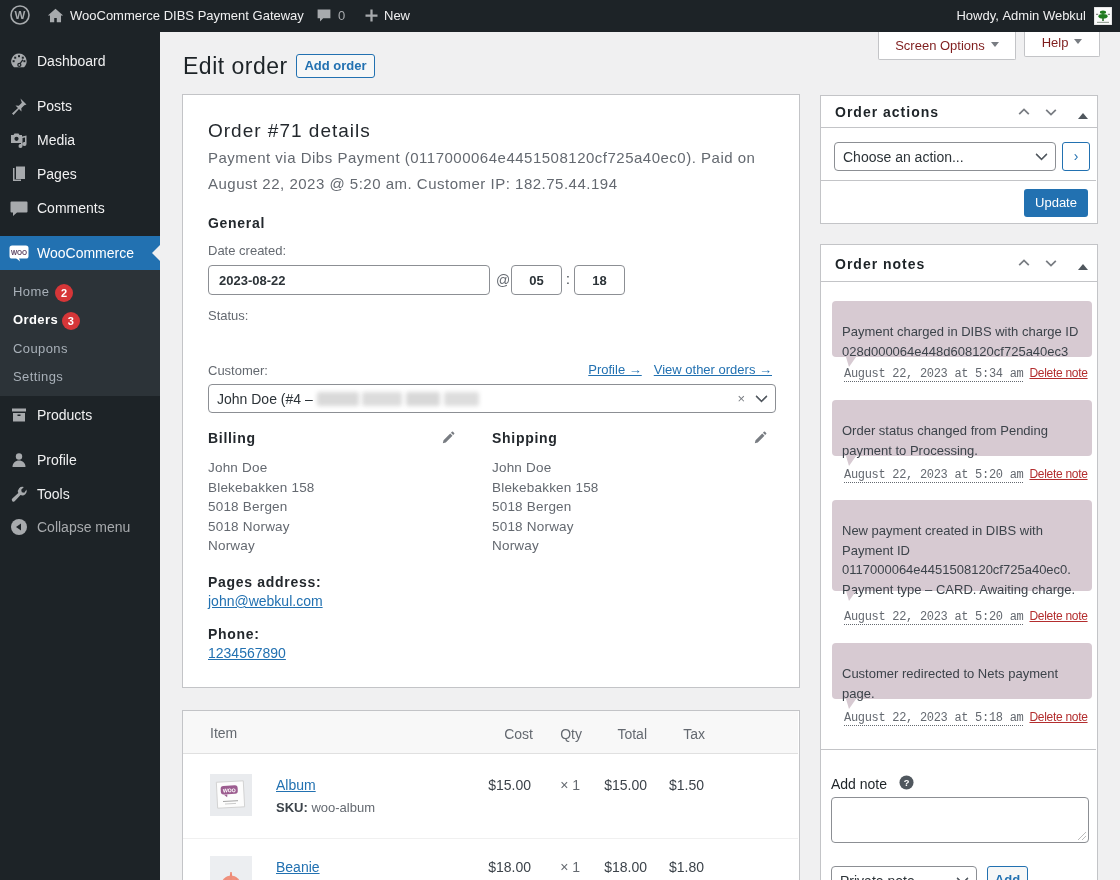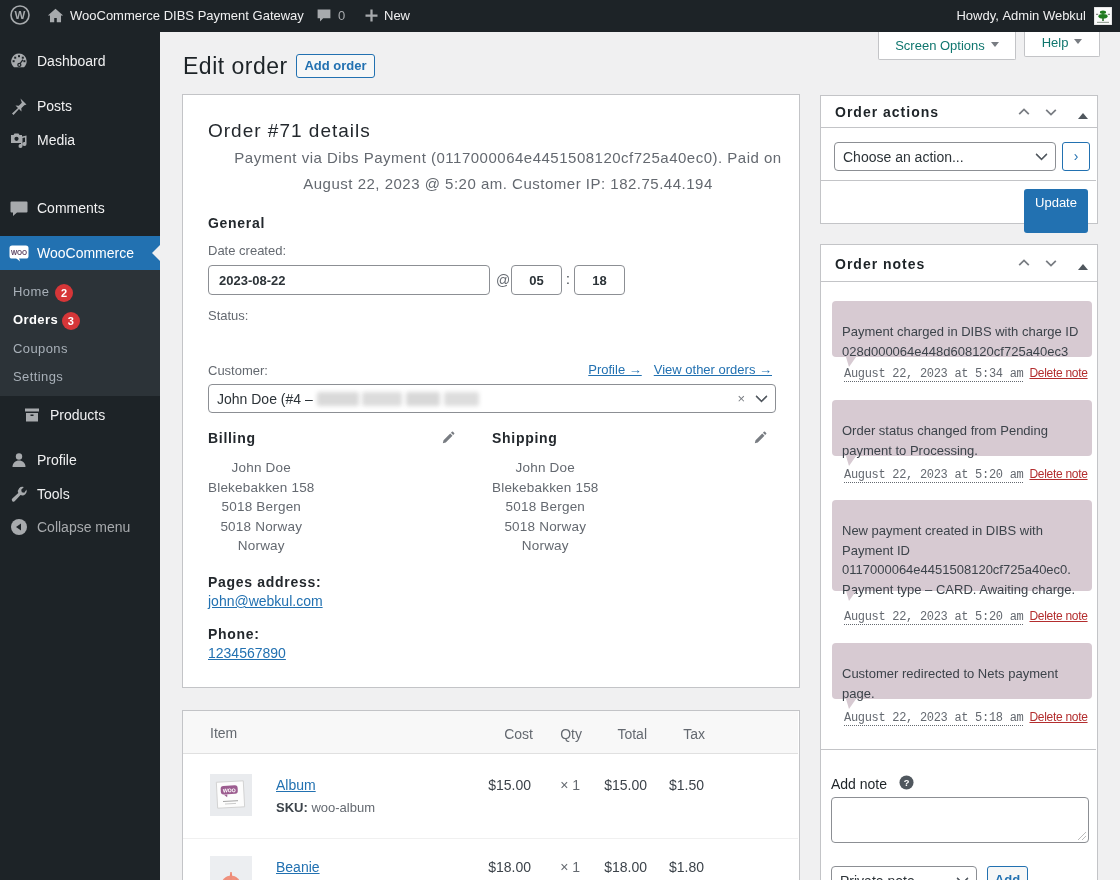--- a/index.html
+++ b/index.html
@@ -15,38 +15,38 @@
 .mi { position:absolute; left:0; width:160px; display:flex; align-items:center; height:34px; color:#f0f0f1; font-size:14px; }
 .mi .ic { width:20px; height:20px; margin-left:9px; margin-right:8px; flex:0 0 20px; }
 .mi.active { background:#2271b1; color:#fff; }
 .mi.active:after { content:""; position:absolute; right:0; top:50%; margin-top:-8px; border:8px solid transparent; border-right-color:#f0f0f1; }
 #submenu { position:absolute; left:0; top:238px; width:160px; height:126px; background:#2c3338; }
 .smi { position:absolute; left:13px; font-size:13px; letter-spacing:0.4px; color:#a8b0b8; line-height:16px; white-space:nowrap; }
 .smi.current { color:#fff; font-weight:bold; }
 .badge { display:inline-block; min-width:18px; height:18px; border-radius:9px; background:#d63638; color:#fff; font-size:11px; font-weight:bold; line-height:18px; text-align:center; vertical-align:middle; margin-left:7px; padding:0 1px; }
 .collapse { color:#a7aaad; }
 
-.metatab { position:absolute; background:#fff; border:1px solid #c3c4c7; border-top:none; border-radius:0 0 2px 2px; color:#0f766e; font-size:13px; text-align:center; }
+.metatab { position:absolute; background:#fff; border:1px solid #c3c4c7; border-top:none; border-radius:0 0 2px 2px; color:#7f1d1d; font-size:13px; text-align:center; }
 .metatab .tri { display:inline-block; width:0; height:0; border:4px solid transparent; border-top:5px solid #787c82; margin-left:6px; vertical-align:-1px; }
 #h1row { position:absolute; left:183px; top:53px; }
 #h1row h1 { display:inline; font-size:23px; font-weight:400; color:#1d2327; letter-spacing:0.5px; }
 #addorder { position:absolute; left:296px; top:54px; width:79px; height:24px; background:#f6f7f7; border:1px solid #2271b1; border-radius:3px; color:#2271b1; font-size:13px; font-weight:bold; text-align:center; line-height:22px; }
 .postbox { position:absolute; background:#fff; border:1px solid #c3c4c7; }
 .pbhead { position:relative; height:32px; border-bottom:1px solid #c3c4c7; }
 .pbhead h2 { position:absolute; left:14px; top:8px; font-size:14px; font-weight:bold; color:#1d2327; letter-spacing:1px; }
 .handles { position:absolute; right:0; top:0; width:277px; height:100%; }
 .handles .chev { position:absolute; top:50%; margin-top:-7px; }
 .handles .toggler { position:absolute; top:50%; margin-top:-4px; }
 .chev { width:14px; height:14px; }
 .toggler { width:0; height:0; border:5px solid transparent; border-bottom:6px solid #50575e; margin-top:-5px; }
 input.txt, .select { border:1px solid #8c8f94; border-radius:4px; background:#fff; font-family:"Liberation Sans",sans-serif; font-size:14px; color:#2c3338; }
 .select { position:absolute; line-height:28px; padding-left:8px; }
 .selchev { position:absolute; right:9px; top:50%; width:9px; height:9px; margin-top:-7px; border-right:2.4px solid #50575e; border-bottom:2.4px solid #50575e; transform:rotate(45deg); border-radius:1px; }
 a { color:#2271b1; }
-.gray { color:#646970;text-align:center; }
+.gray { color:#646970; }
 .lbl { font-size:13px; color:#646970; }
 .h3 { font-size:14px; font-weight:bold; color:#23282d; letter-spacing:0.7px; }
 </style>
 </head>
 <body>
 
 <div id="adminbar">
   <span class="it" style="left:10px;"><svg width="20" height="20" viewBox="0 0 20 20" style="margin-top:-3px">
         <circle cx="10" cy="10" r="9" fill="none" stroke="#a7aaad" stroke-width="1.6"></circle>
         <text x="10" y="14.2" font-size="11.5" font-weight="bold" fill="#a7aaad" text-anchor="middle" font-family="Liberation Sans">W</text>
@@ -88,35 +88,39 @@
         <path d="M10.6 12.2 L13.4 8.3 l1 .9 -3 3.7 Z" fill="#1d2327"></path>
       </svg>Dashboard</div>
   <div class="mi" style="top:91px;"><svg class="ic" viewBox="0 0 20 20">
         <path d="M2 5 h2.5 l1-1.5 h4 l1 1.5 H13 v8 H2 Z" fill="#a7aaad"></path>
         <circle cx="7.5" cy="8.8" r="2.1" fill="#1d2327"></circle>
         <path d="M17.5 5.5 v8.5 a2 2 0 1 1 -1.5 -1.9 V7.5 l-2.5.6 V16 a2 2 0 1 1 -1.5 -1.9 V6.7 Z" fill="#a7aaad"></path>
       </svg>Media</div>
   <div class="mi" style="top:57px;"><svg class="ic" viewBox="0 0 20 20">
         <path d="M11.5 2.5 l6 6 -2.2.7 -3 3 .2 3.3 -2.5-2.5 -5.5 6 -1.5-1.5 6-5.5 -2.5-2.5 3.3.2 3-3 Z" fill="#a7aaad"></path>
       </svg>Posts</div>
+  <div class="mi" style="top:125px;"><svg class="ic" viewBox="0 0 20 20">
+        <path d="M4 4 v13 h8 v-1.5 H5.5 V4 Z" fill="#a7aaad"></path>
+        <rect x="7" y="2.5" width="9" height="12.5" fill="#a7aaad"></rect>
+      </svg>Pages</div>
   <div class="mi" style="top:159px;"><svg class="ic" viewBox="0 0 20 20">
         <path d="M2.5 3.5 h15 a1 1 0 0 1 1 1 v9 a1 1 0 0 1 -1 1 h-9.5 l-4 3.5 v-3.5 h-1.5 a1 1 0 0 1 -1 -1 v-9 a1 1 0 0 1 1 -1 Z" fill="#a7aaad"></path>
       </svg>Comments</div>
   <div class="mi active" style="top:204px;"><svg class="ic" viewBox="0 0 20 20">
         <rect x="0.5" y="2.5" width="19" height="13" rx="2.6" fill="#fff"></rect>
         <path d="M7 15 l4 3.5 -1 -3.5 Z" fill="#fff"></path>
         <text x="10" y="11.5" font-size="6.5" font-weight="bold" fill="#5f4766" text-anchor="middle" font-family="Liberation Sans">WOO</text>
       </svg>WooCommerce</div>
   <div id="submenu">
     <a class="smi" style="top:14px;">Home <span class="badge" style="margin-left:2px;">2</span></a>
     <a class="smi current" style="top:42px;">Orders <span class="badge" style="margin-left:0px;">3</span></a>
     <a class="smi" style="top:71px;">Coupons</a>
     <a class="smi" style="top:99px;">Settings</a>
   </div>
-  <div class="mi" style="top:366px;padding-left:13px;"><svg class="ic" viewBox="0 0 20 20">
+  <div class="mi" style="top:366px;"><svg class="ic" viewBox="0 0 20 20">
         <rect x="3" y="3.5" width="14" height="3" fill="#a7aaad"></rect>
         <path d="M4 8 h12 v8.5 H4 Z M8.5 9.5 v1.5 h3 V9.5 Z" fill="#a7aaad" fill-rule="evenodd"></path>
       </svg>Products</div>
   <div class="mi" style="top:411px;"><svg class="ic" viewBox="0 0 20 20">
         <circle cx="10" cy="6.5" r="3.2" fill="#a7aaad"></circle>
         <path d="M3.5 17 c0-4 3-6.5 6.5-6.5 s6.5 2.5 6.5 6.5 Z" fill="#a7aaad"></path>
       </svg>Profile</div>
   <div class="mi" style="top:445px;"><svg class="ic" viewBox="0 0 20 20">
         <path d="M17.5 5.5 a4.5 4.5 0 0 1 -6 5.6 l-5.6 6 a1.8 1.8 0 0 1 -2.6 -2.5 l6-5.6 a4.5 4.5 0 0 1 5.6 -6 l-2.7 2.7 .6 2.5 2.5.6 Z" fill="#a7aaad"></path>
       </svg>Tools</div>
@@ -223,21 +227,21 @@
         </svg>
       <svg class="chev" style="left:224px;" viewBox="0 0 16 16">
           <path d="M2.5 5.5 L8 11 l5.5-5.5" fill="none" stroke="#787c82" stroke-width="2"></path>
         </svg>
       <span class="toggler" style="left:258px;"></span>
     </div>
   </div>
   <div class="select abs" style="left:13px; top:46px; width:222px; height:29px;">Choose an action...<span class="selchev"></span></div>
   <div class="abs" style="left:241px; top:46px; width:28px; height:29px; border:1px solid #2271b1; border-radius:3px; color:#2271b1; text-align:center; line-height:27px; font-size:14px;">›</div>
   <div class="abs" style="left:0; top:84px; width:275px; border-top:1px solid #c3c4c7;"></div>
-  <div class="abs" style="right:9px; top:93px; width:64px; height:44px; background:#2271b1; border-radius:3px; color:#fff; font-size:13px; text-align:center; line-height:28px;">Update</div>
+  <div class="abs" style="right:9px; top:93px; width:64px; height:28px; background:#2271b1; border-radius:3px; color:#fff; font-size:13px; text-align:center; line-height:28px;">Update</div>
 </div>
 
 <div class="postbox" id="boxN" style="left:820px; top:244px; width:278px; height:700px;">
   <div class="pbhead" style="height:37px;">
     <h2 style="top:11px;">Order notes</h2>
     <div class="handles">
       <svg class="chev" style="left:197px;" viewBox="0 0 16 16">
           <path d="M2.5 10.5 L8 5 l5.5 5.5" fill="none" stroke="#787c82" stroke-width="2"></path>
         </svg>
       <svg class="chev" style="left:224px;" viewBox="0 0 16 16">

